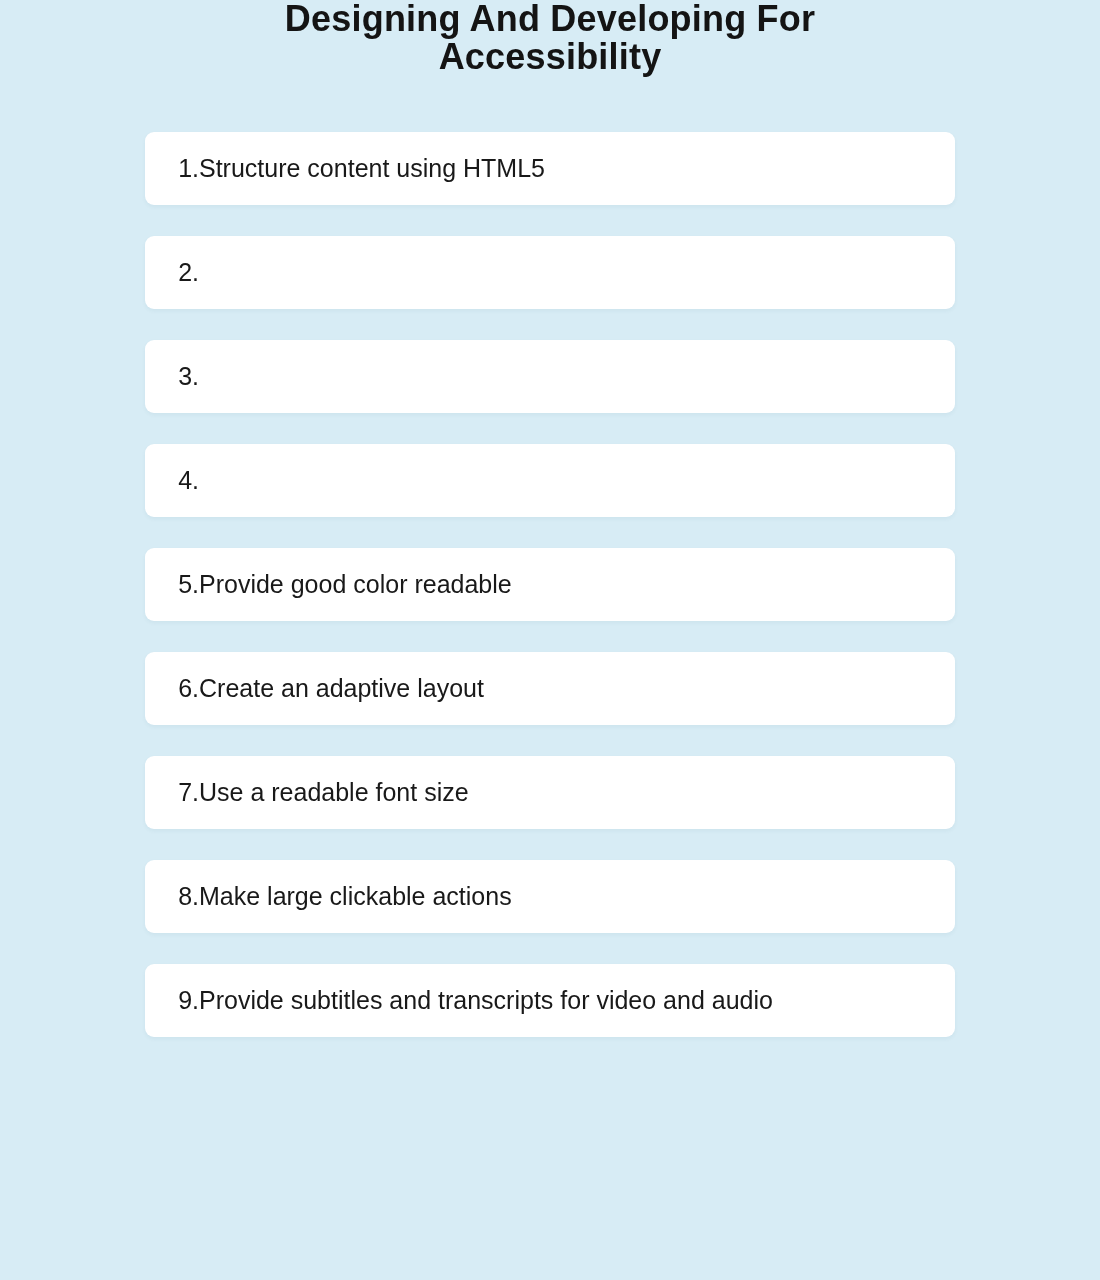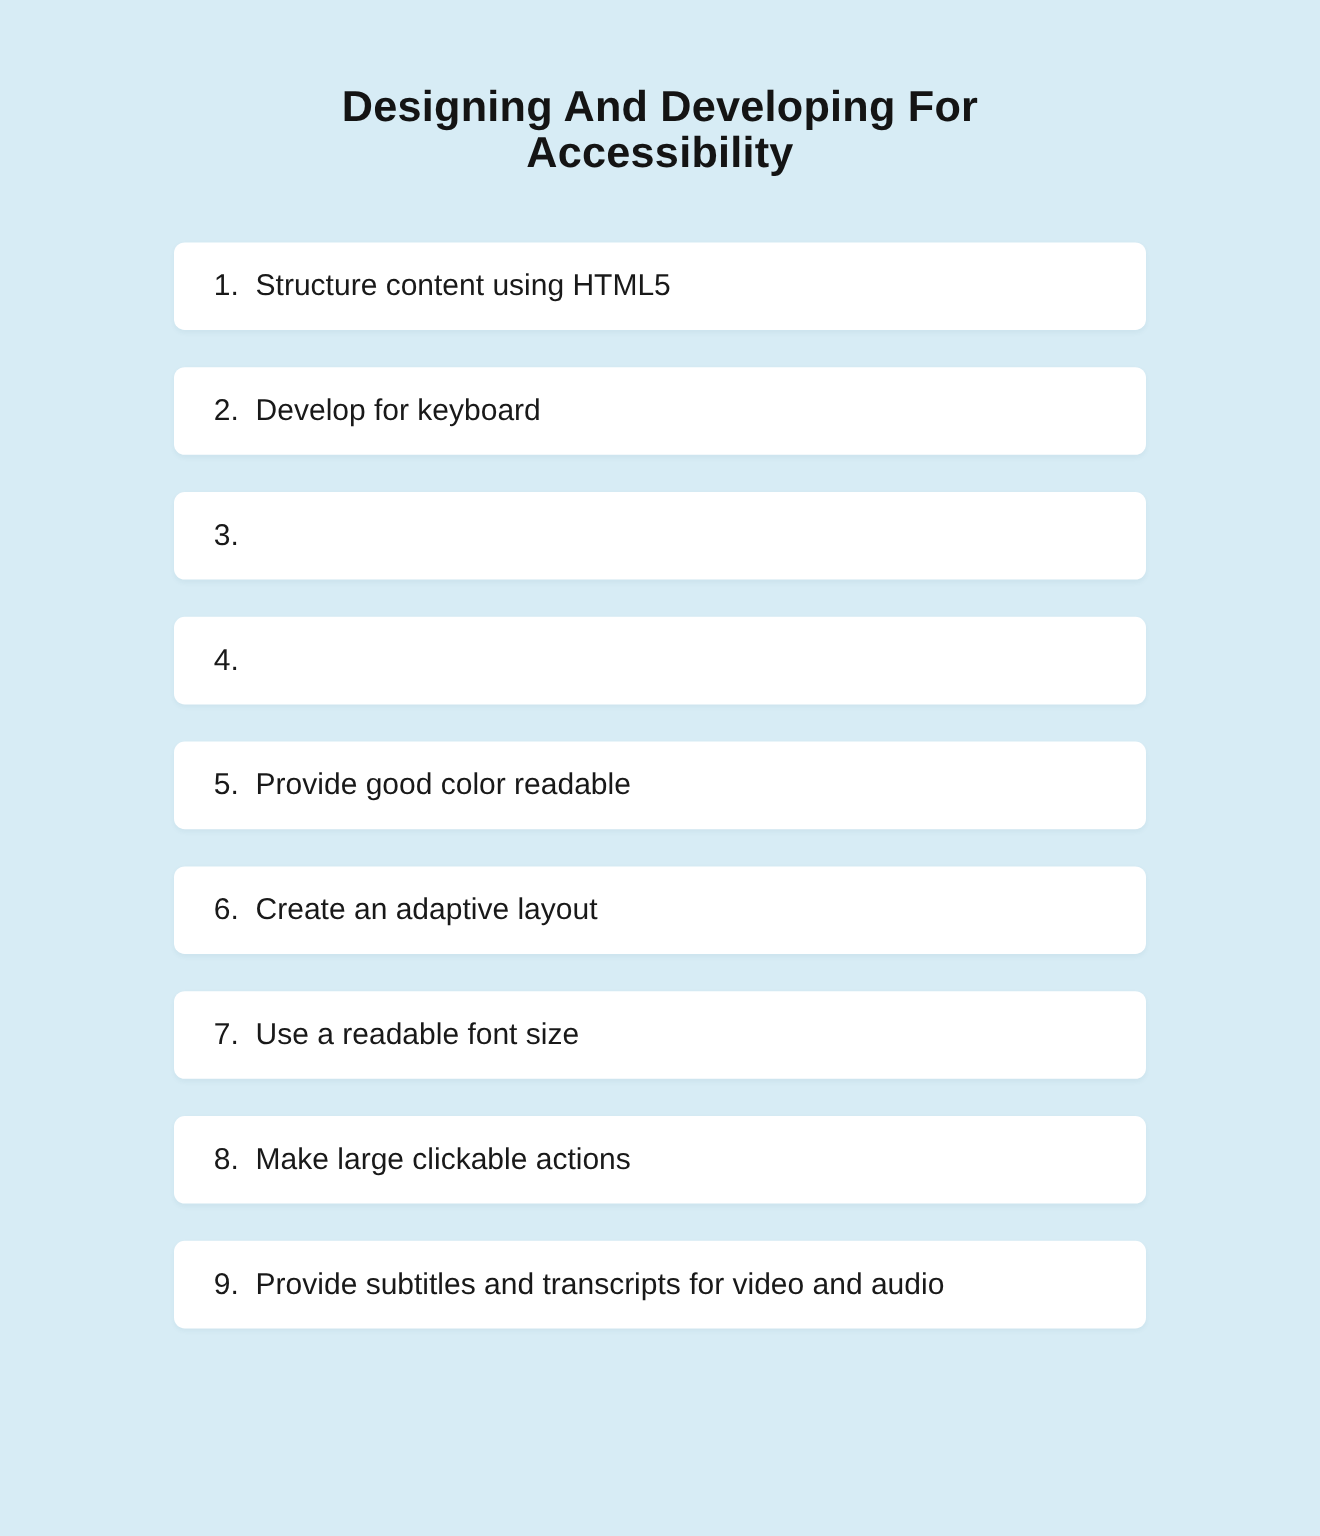--- a/index.html
+++ b/index.html
@@ -9,21 +9,20 @@
   body {
     width: 1100px;
     height: 1280px;
     background: #d7ecf5;
     font-family: "Liberation Sans", sans-serif;
     color: #191919;
     overflow: hidden;
   }
   .page-title {
     margin: 0;
-    padding-top: 70px;
     text-align: center;
     font-size: 36px;
     line-height: 38px;
     font-weight: 700;
     color: #141414;
     letter-spacing: 0.2px;
   }
   .page-title span { display: block; }
   .list {
     margin: 56px auto 0 auto;
@@ -44,21 +43,20 @@
   }
   .card .num {
     width: 38px;
     text-align: right;
     font-size: 25px;
     font-weight: 400;
     color: #191919;
     flex: 0 0 auto;
   }
   .card .label {
-    margin-left: 14px;
     font-size: 25px;
     font-weight: 400;
     color: #191919;
     white-space: nowrap;
   }
 </style>
 </head>
 <body>
 
 <h1 class="page-title">
@@ -67,21 +65,20 @@
 </h1>
 
 <div class="list">
   <div class="card">
     <span class="num">1.</span>
     <span class="label">Structure content using HTML5</span>
   </div>
 
   <div class="card">
     <span class="num">2.</span>
-    <span class="label">Develop for keyboard</span>
   </div>
 
   <div class="card">
     <span class="num">3.</span>
   </div>
 
   <div class="card">
     <span class="num">4.</span>
   </div>
 

